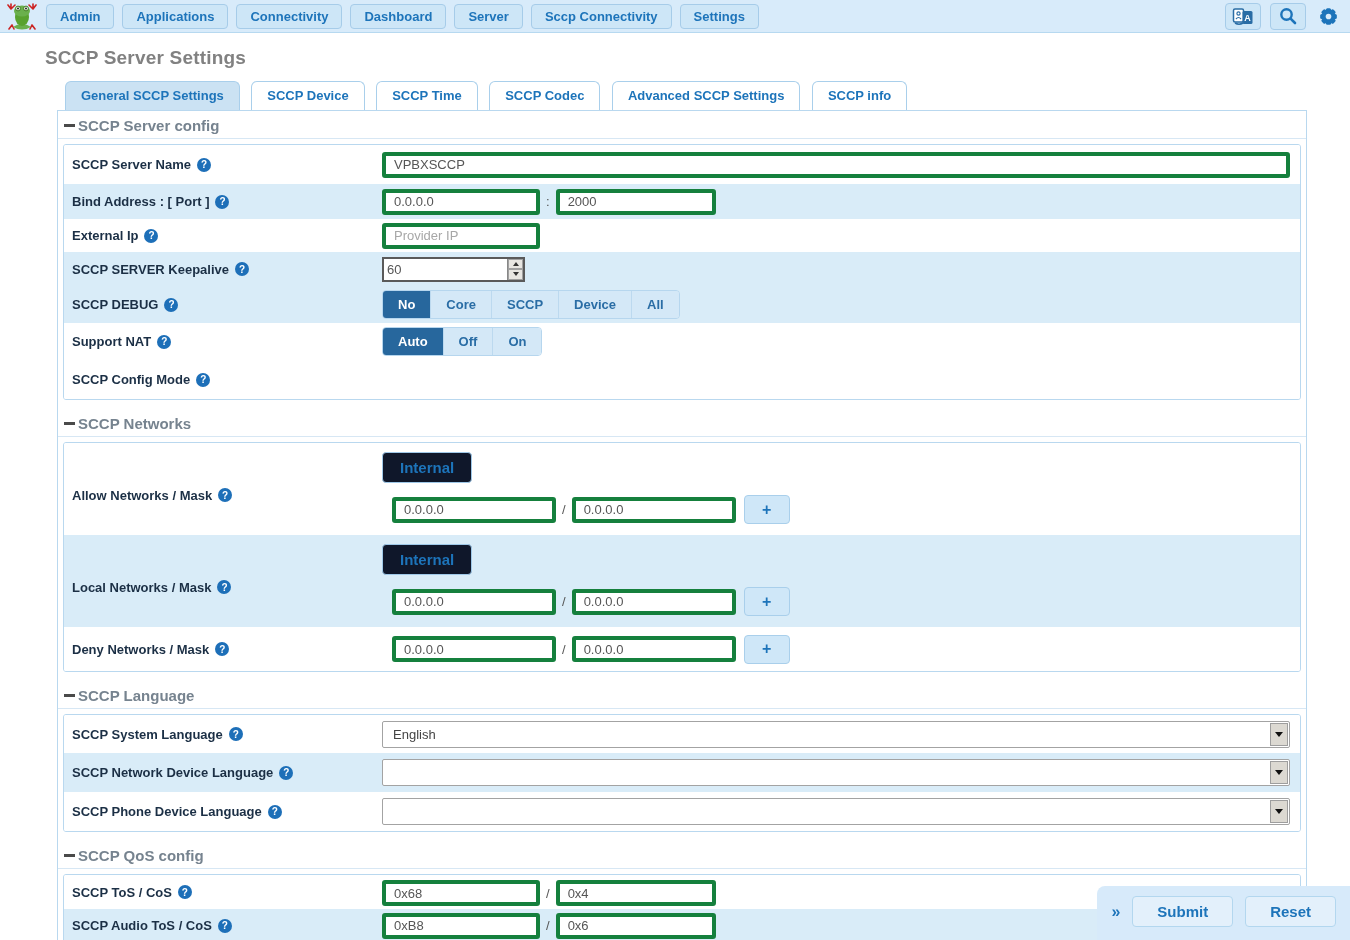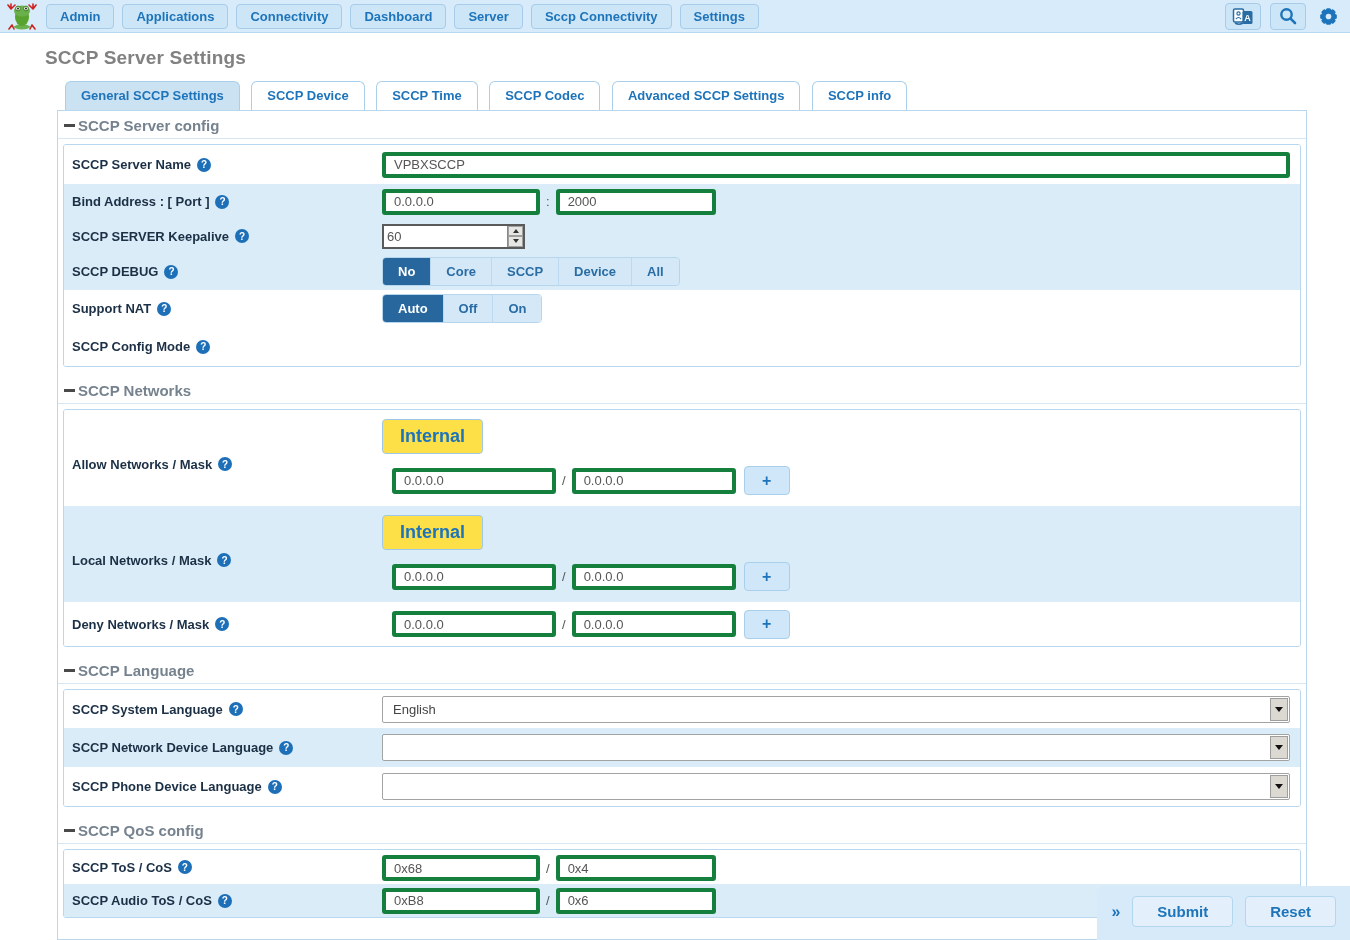--- a/index.html
+++ b/index.html
@@ -72,22 +72,22 @@
   .spin .dn::after{ content:""; border-left:3px solid transparent; border-right:3px solid transparent; border-top:4px solid #333;}
   
   .bgroup{ display:inline-flex; border:1px solid #b6d6ee; border-radius:4px; overflow:hidden; }
   .bseg{
     padding:6px 15px; font-size:13px; font-weight:bold; color:#2a6da5; background:#d4e8f7;
     border-right:1px solid #bcd9ef; cursor:pointer; white-space:nowrap;
   }
   .bseg:last-child{ border-right:none; }
   .bseg.on{ background:#27679d; color:#fff; }
   .pillbtn{
-    padding:6px 17px; background:#fde047; border:1px solid #9fc8e8; border-radius:4px;
-    color:#1d74ba; font-weight:bold; font-size:18px; cursor:pointer;
+    padding:6px 17px; background:#0f172a; border:1px solid #9fc8e8; border-radius:4px;
+    color:#1d74ba; font-weight:bold; font-size:15px; cursor:pointer;
   }
   .addbtn{
     width:46px; height:29px; background:#cfe7f8; border:1px solid #a9cfeb; border-radius:4px;
     color:#1d74ba; font-weight:bold; font-size:16px; line-height:1; cursor:pointer;
     display:flex; align-items:center; justify-content:center; margin-left:4px;
   }
   .netctrl{ flex:1; display:flex; flex-direction:column; gap:12px; padding:6px 0 8px; }
   .netline{ display:flex; align-items:center; gap:4px; padding-left:10px; }
   
   .sel{
@@ -206,20 +206,29 @@
           <span>Bind Address : [ Port ]</span>
           <span class="q"></span>
         </div>
       <div class="ctrl">
         <input class="txt" style="width: 158px;" type="text" value="0.0.0.0">
         <span class="sep">:</span>
         <input class="txt" style="width: 160px;" type="text" value="2000">
       </div>
     </div>
 
+    <div class="row" style="min-height:33px;">
+      <div class="lbl">
+          <span>External Ip</span>
+          <span class="q"></span>
+        </div>
+      <div class="ctrl">
+        <input class="txt" style="width: 158px;" type="text" placeholder="Provider IP">
+      </div>
+    </div>
 
     <div class="row alt" style="min-height:34px;">
       <div class="lbl">
           <span>SCCP SERVER Keepalive</span>
           <span class="q"></span>
         </div>
       <div class="ctrl">
         <div class="numwrap">
           <input class="txt" type="text" value="60" style="">
           <div class="spin">

